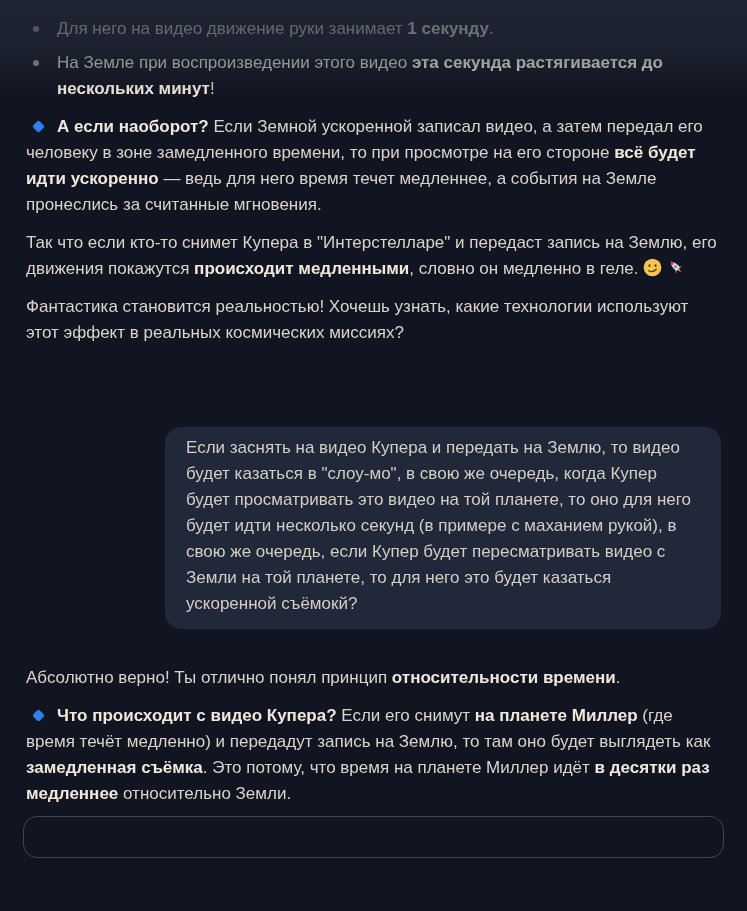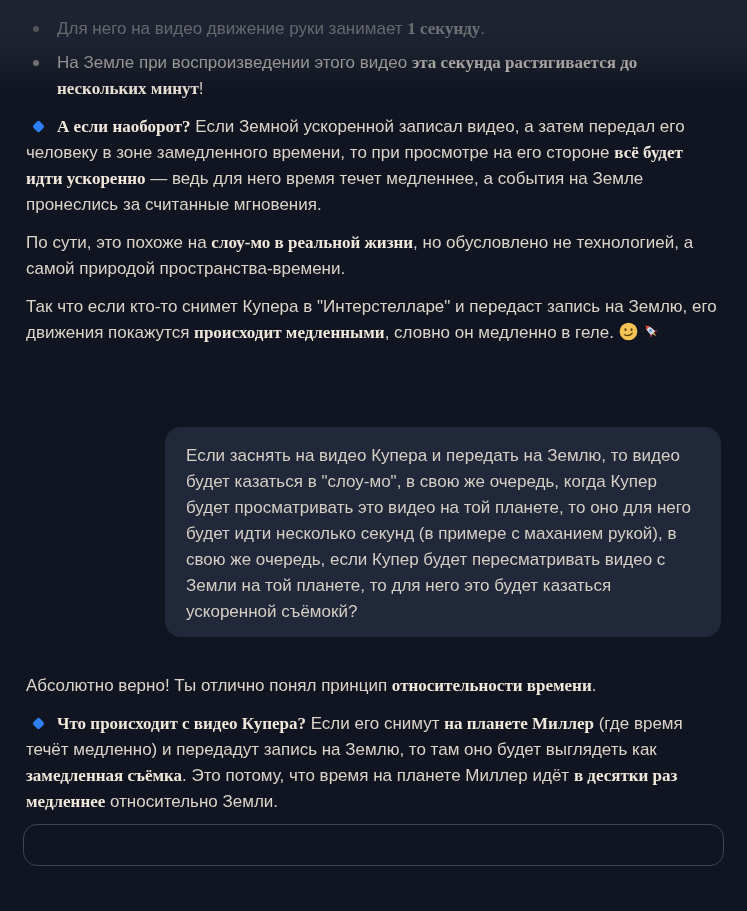--- a/index.html
+++ b/index.html
@@ -5,21 +5,21 @@
   html, body { margin: 0; padding: 0; }
   body {
     width: 747px; height: 911px; overflow: hidden;
     background: #111521;
     font-family: "Liberation Sans", sans-serif;
     font-size: 17px; line-height: 26px;
     color: #dcd4c9;
     position: relative;
   }
   .content { padding: 16px 26px 0 26px; position: relative; }
-  b, .rich b { font-weight: 700; color: #f1e8dc; font-family: Liberation Serif, serif; }
+  b, .rich b { font-weight: 700; color: #f1e8dc; }
 
   
   ul.bullets { list-style: none; margin: 0; padding: 0; }
   ul.bullets li { position: relative; padding-left: 31px; }
   ul.bullets li + li { margin-top: 8px; }
   .dot {
     position: absolute; left: 7px; top: 10px;
     width: 6px; height: 6px; border-radius: 50%;
     background: #a69e94;
   }
@@ -32,21 +32,21 @@
     margin: 0 14px 1px 8px;
   }
 
   
   .bubble {
     box-sizing: border-box;
     width: 556px;
     margin: 81px 0 0 auto;
     background: #212839;
     border-radius: 16px;
-    padding: 16px 22px 12px 21px;
+    padding: 8px 22px 12px 21px;
     color: #d5cec5;
   }
 
   .after-bubble { margin-top: 36px; }
 
   
   .partial-card {
     height: 40px;
     margin: 9px -3px 0 -3px;
     border: 1px solid #3d4452;
@@ -82,21 +82,20 @@
       <li>
         <span class="dot"></span>
         <span class="rich"><span>На Земле при воспроизведении этого видео </span><b>эта секунда растягивается до нескольких минут</b><span>!</span></span>
       </li>
     </ul>
 
     <div class="para">
       <span class="diamond"></span><span class="rich"><b>А если наоборот?</b><span> Если Земной ускоренной записал видео, а затем передал его человеку в зоне замедленного времени, то при просмотре на его стороне </span><b>всё будет идти ускоренно</b><span> — ведь для него время течет медленнее, а события на Земле пронеслись за считанные мгновения.</span></span>
     </div>
 
-    <div class="para rich"><span>По сути, это похоже на </span><b>слоу-мо в реальной жизни</b><span>, но обусловлено не технологией, а самой природой пространства-времени.</span></div>
 
     <div class="para rich"><span>Так что если кто-то снимет Купера в "Интерстелларе" и передаст запись на Землю, его движения покажутся </span><b>происходит медленными</b><span>, словно он медленно в геле. </span><span>
   <svg class="emj" width="19" height="19" viewBox="0 0 20 20" aria-hidden="true">
     <circle cx="10" cy="10" r="9.3" fill="#f6c453"></circle>
     <ellipse cx="6.8" cy="8.1" rx="1.1" ry="1.5" fill="#5b3c0e"></ellipse>
     <ellipse cx="13.2" cy="8.1" rx="1.1" ry="1.5" fill="#5b3c0e"></ellipse>
     <path d="M5.8 13.4c2.9 1.5 6 .8 8.1-1.5" stroke="#5b3c0e" stroke-width="1.4" fill="none" stroke-linecap="round"></path>
   </svg>
 </span><span> </span><span>
   <svg class="emj" width="19" height="19" viewBox="0 0 20 20" aria-hidden="true">
@@ -104,20 +103,21 @@
       <path d="M10 1.5c2 2.2 2.9 4.8 2.9 7.6v3.4H7.1V9.1c0-2.8.9-5.4 2.9-7.6z" fill="#dde3ea"></path>
       <path d="M10 1.5c1 1.1 1.7 2.3 2.2 3.6H7.8C8.3 3.8 9 2.6 10 1.5z" fill="#e53e3e"></path>
       <circle cx="10" cy="8.6" r="1.6" fill="#4a90d9" stroke="#aab4c2" stroke-width="0.7"></circle>
       <path d="M7.1 10.5 4.8 14l2.3-.6z" fill="#e53e3e"></path>
       <path d="M12.9 10.5 15.2 14l-2.3-.6z" fill="#e53e3e"></path>
       <path d="M8.8 12.7h2.4L10 17z" fill="#f6a33c"></path>
     </g>
   </svg>
 </span></div>
 
+    <div class="para rich"><span>Фантастика становится реальностью! Хочешь узнать, какие технологии используют этот эффект в реальных космических миссиях?</span></div>
   </div>
 
   <div class="bubble rich"><span>Если заснять на видео Купера и передать на Землю, то видео будет казаться в "слоу-мо", в свою же очередь, когда Купер будет просматривать это видео на той планете, то оно для него будет идти несколько секунд (в примере с маханием рукой), в свою же очередь, если Купер будет пересматривать видео с Земли на той планете, то для него это будет казаться ускоренной съёмокй?</span></div>
 
   <div>
     <div class="para after-bubble rich"><span>Абсолютно верно! Ты отлично понял принцип </span><b>относительности времени</b><span>.</span></div>
 
     <div class="para">
       <span class="diamond"></span><span class="rich"><b>Что происходит с видео Купера?</b><span> Если его снимут </span><b>на планете Миллер</b><span> (где время течёт медленно) и передадут запись на Землю, то там оно будет выглядеть как </span><b>замедленная съёмка</b><span>. Это потому, что время на планете Миллер идёт </span><b>в десятки раз медленнее</b><span> относительно Земли.</span></span>
     </div>

